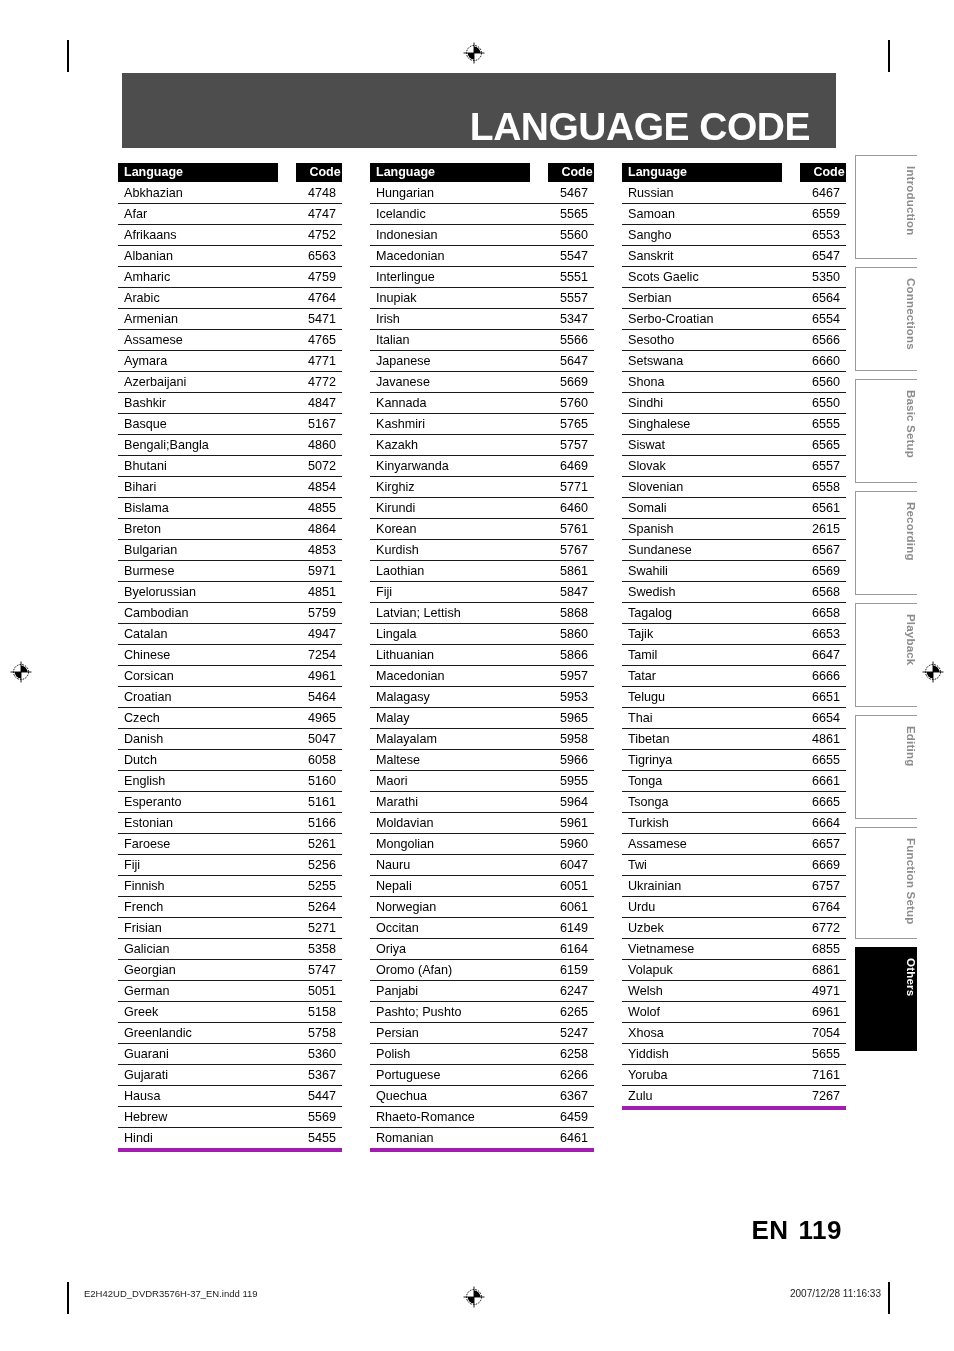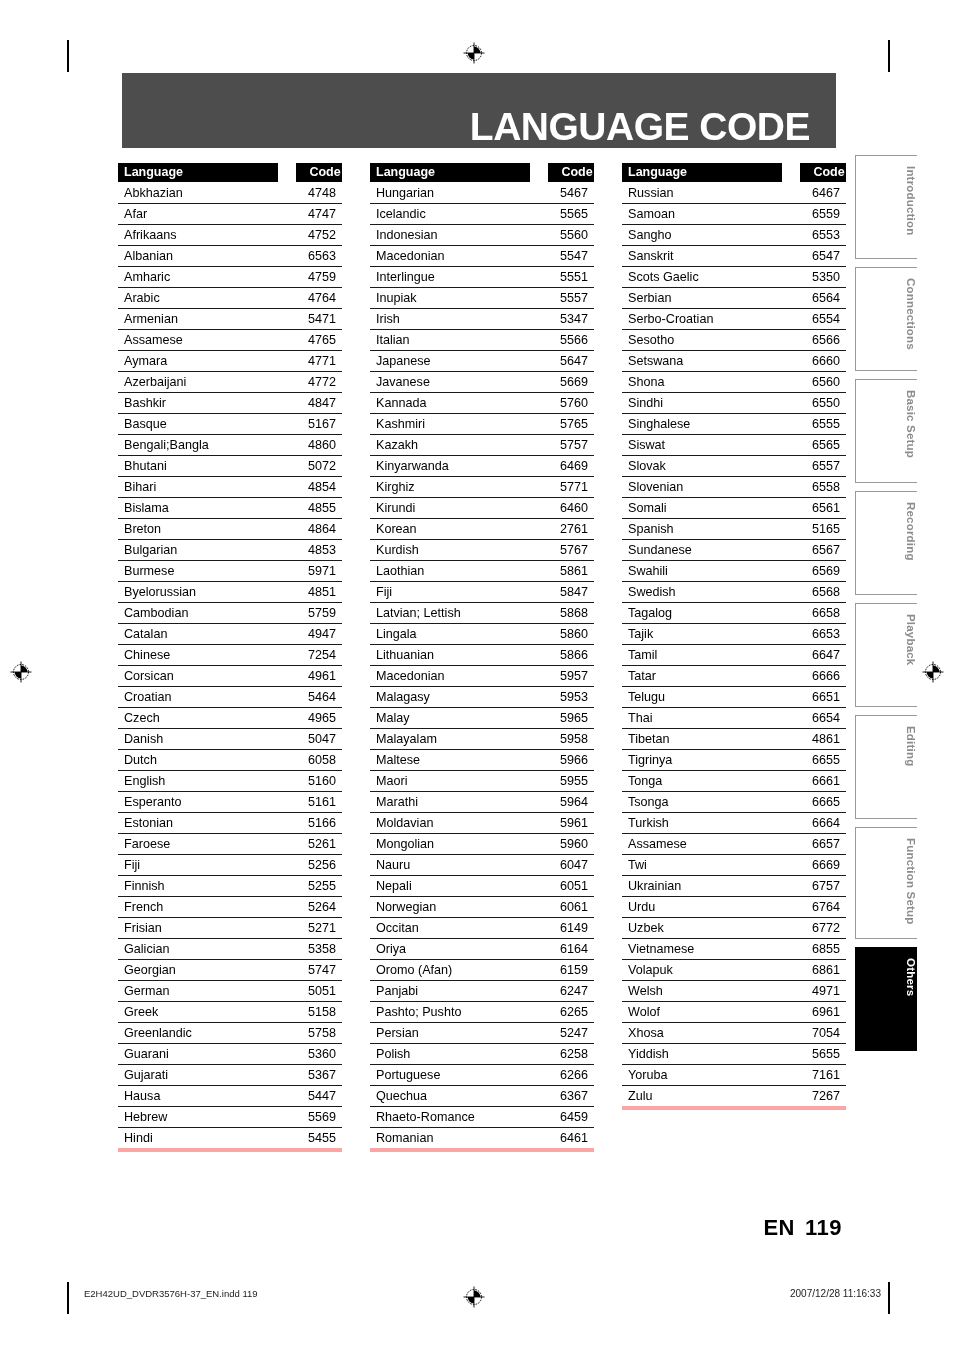--- a/index.html
+++ b/index.html
@@ -87,21 +87,21 @@
   }
   .th-lang {
     flex: 1;
     padding-left: 6px;
   }
   .th-code {
     width: 46px;
     text-align: center;
   }
   .tbody {
-    border-bottom: 4px solid #fca5a5;
+    border-bottom: 4px solid #a21caf;
   }
   .trow {
     display: flex;
     align-items: center;
     height: 20px;
     border-bottom: 1px solid #1a1a1a;
     font-size: 12.6px;
   }
   .trow:last-of-type {
     border-bottom: none;
@@ -156,21 +156,21 @@
   }
   .tab.active .tab-label {
     color: #ffffff;
   }
 
   
   .page-number {
     position: absolute;
     right: 112px;
     top: 1215px;
-    font-size: 22px;
+    font-size: 26px;
     font-weight: bold;
     letter-spacing: 0.5px;
     white-space: nowrap;
   }
   .page-number .en {
     margin-right: 10px;
   }
   .print-footer-left {
     position: absolute;
     left: 84px;
@@ -495,21 +495,21 @@
         <div class="trow">
           <div class="td-lang">Kirghiz</div>
           <div class="td-code">5771</div>
         </div>
         <div class="trow">
           <div class="td-lang">Kirundi</div>
           <div class="td-code">6460</div>
         </div>
         <div class="trow">
           <div class="td-lang">Korean</div>
-          <div class="td-code">2761</div>
+          <div class="td-code">5761</div>
         </div>
         <div class="trow">
           <div class="td-lang">Kurdish</div>
           <div class="td-code">5767</div>
         </div>
         <div class="trow">
           <div class="td-lang">Laothian</div>
           <div class="td-code">5861</div>
         </div>
         <div class="trow">
@@ -687,21 +687,21 @@
         <div class="trow">
           <div class="td-lang">Slovenian</div>
           <div class="td-code">6558</div>
         </div>
         <div class="trow">
           <div class="td-lang">Somali</div>
           <div class="td-code">6561</div>
         </div>
         <div class="trow">
           <div class="td-lang">Spanish</div>
-          <div class="td-code">5165</div>
+          <div class="td-code">2615</div>
         </div>
         <div class="trow">
           <div class="td-lang">Sundanese</div>
           <div class="td-code">6567</div>
         </div>
         <div class="trow">
           <div class="td-lang">Swahili</div>
           <div class="td-code">6569</div>
         </div>
         <div class="trow">

